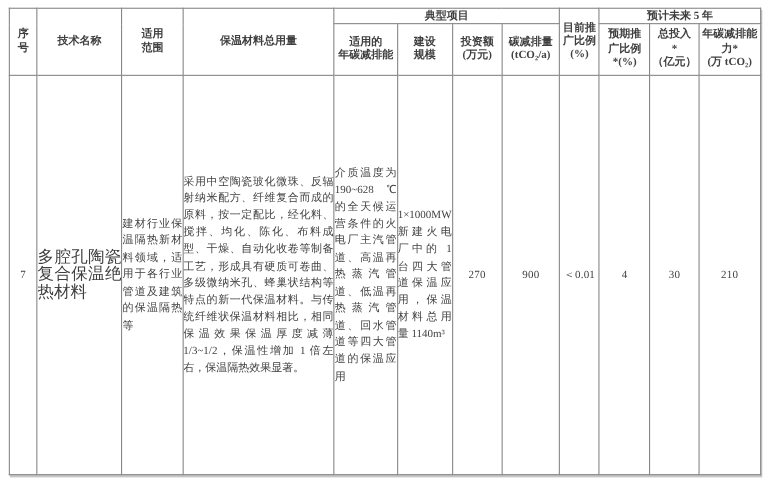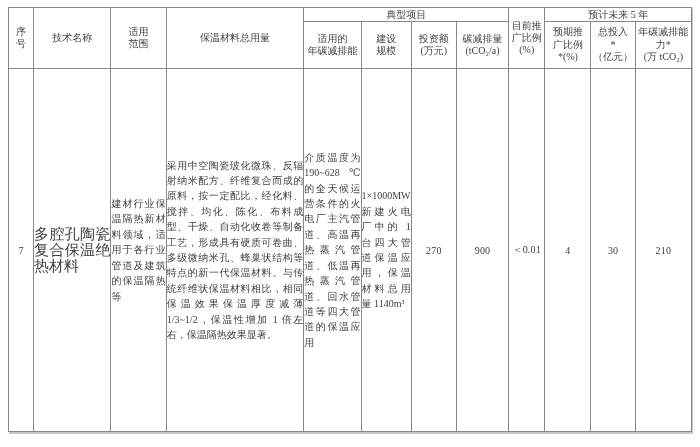--- a/index.html
+++ b/index.html
@@ -17,39 +17,39 @@
     border-collapse:collapse;table-layout:fixed;
     box-shadow:1px 2px 0 #c6c6c6;
   }
   table.doc th, table.doc td{
     border:1px solid #878787;
     vertical-align:middle;
     overflow:hidden;
     padding:0;
   }
   th{
-    font-weight:normal;
+    font-weight:bold;
     text-align:center;
     font-size:10px;
     line-height:12.5px;
     white-space:pre-line;
     padding:1px 1px;
   }
   tr.group-row th{height:13px;line-height:12px;}
   tr.sub-row th{height:46px;}
   tr.data-row{height:363px;}
   td{font-size:10px;}
   .cell-num{text-align:center;letter-spacing:0.2px;}
   .cell-text{
     text-align:justify;
     text-justify:inter-character;
     line-height:15.4px;
     vertical-align:middle;
   }
-  .pad4{padding:0 4px;}
+  .pad4{padding:0 4px;font-family:Liberation Serif, serif;}
   .pad5{padding:0 5px;}
   .pad3{padding:0 3px;margin-left:35px;}
   .fs105{font-size:15px;line-height:16px;}
 </style>
 </head>
 <body>
 
 <div class="page">
   <table class="doc">
     <colgroup>

